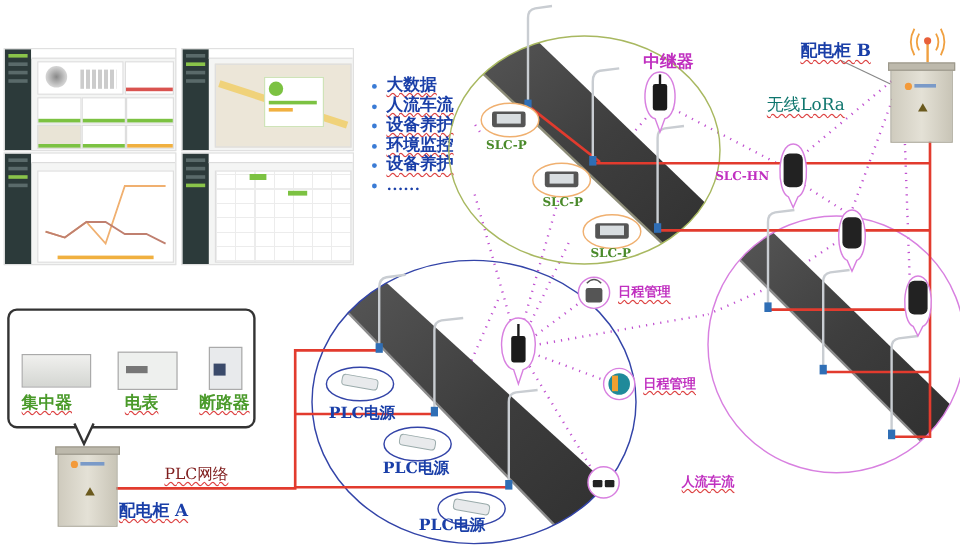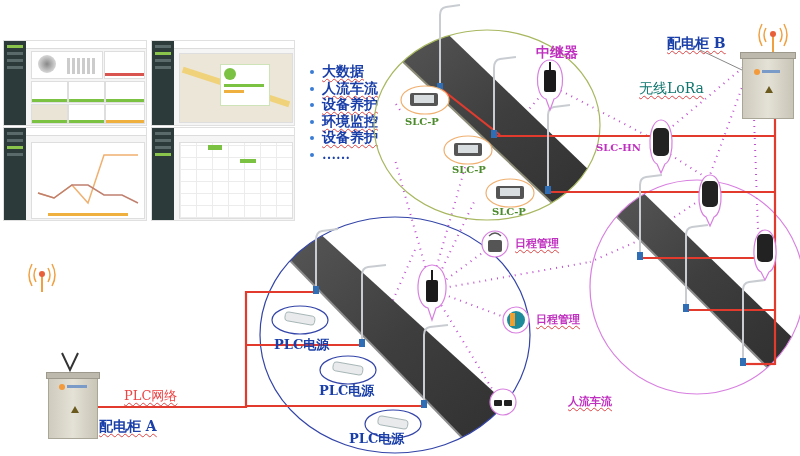--- a/index.html
+++ b/index.html
@@ -295,41 +295,53 @@
     <g stroke="#f0a040" stroke-width="1.5" fill="none">
       <path d="M36,268 Q32,275 36,282"></path>
         <path d="M32,264 Q26,275 32,286"></path>
       <path d="M48,268 Q52,275 48,282"></path>
         <path d="M52,264 Q58,275 52,286"></path>
     </g>
     <line x1="42" y1="274" x2="42" y2="292" stroke="#f0a040" stroke-width="2"></line>
     <circle cx="42" cy="274" r="3" fill="#e8603a"></circle>
   </svg>
 
+  <div class="callout">
+    <div class="abs" style="left:10px;top:36px;width:56px;height:26px;background:linear-gradient(#f0f0ee,#d4d6d2);border:1px solid #aaa;"></div>
+    <div class="abs" style="left:90px;top:34px;width:48px;height:30px;background:#eef0ee;border:1px solid #aaa;">
+      <div class="abs" style="left:6px;top:11px;width:18px;height:6px;background:#777;"></div>
+    </div>
+    <div class="abs" style="left:166px;top:30px;width:26px;height:34px;background:#e8eaec;border:1px solid #aaa;">
+      <div class="abs" style="left:3px;top:13px;width:10px;height:10px;background:#3a4a6a;"></div>
+    </div>
+    <div class="label wavy" style="left:10px;top:70px;font-size:14px;color:#4a9a2a;">集中器</div>
+    <div class="label wavy" style="left:96px;top:70px;font-size:14px;color:#4a9a2a;">电表</div>
+    <div class="label wavy" style="left:158px;top:70px;font-size:14px;color:#4a9a2a;">断路器</div>
+  </div>
   <svg class="layer" width="800" height="456" style="pointer-events:none;">
     <polyline points="62,353 70,370 78,353" fill="#fff" stroke="#333" stroke-width="2"></polyline>
   </svg>
 
   <div class="cab" style="left:48px;top:375px;width:48px;height:62px;">
     <div class="roof"></div>
     <div class="logo" style="left:10px;top:8px;"></div>
     <div class="abs" style="left:18px;top:9px;width:20px;height:3px;background:#7a9ac8;"></div>
     <div class="tri" style="left:22px;top:30px;"></div>
   </div>
 
   <div class="cab" style="left:742px;top:55px;width:50px;height:62px;">
     <div class="roof"></div>
     <div class="logo" style="left:11px;top:13px;"></div>
     <div class="abs" style="left:19px;top:14px;width:18px;height:3px;background:#7a9ac8;"></div>
     <div class="tri" style="left:22px;top:30px;"></div>
   </div>
 
   <div class="label serif wavy" style="left:99px;top:419px;font-size:14px;color:#1a3fa8;">配电柜 A</div>
   <div class="label serif wavy" style="left:667px;top:36px;font-size:14px;color:#1a3fa8;">配电柜 B</div>
-  <div class="label serif wavy" style="left:124px;top:389px;font-size:13px;color:#ef4444;font-weight:normal;">PLC网络</div>
+  <div class="label serif wavy" style="left:137px;top:389px;font-size:13px;color:#7f1d1d;font-weight:normal;">PLC网络</div>
   <div class="label serif wavy" style="left:639px;top:81px;font-size:14px;color:#0f766e;font-weight:normal;">无线LoRa</div>
 
   <div class="label serif" style="left:274px;top:338px;font-size:13px;color:#1a3fa8;">PLC电源</div>
   <div class="label serif" style="left:319px;top:384px;font-size:13px;color:#1a3fa8;">PLC电源</div>
   <div class="label serif" style="left:349px;top:432px;font-size:13px;color:#1a3fa8;">PLC电源</div>
 
   <div class="label serif" style="left:405px;top:117px;font-size:10px;color:#4a8a2a;">SLC-P</div>
   <div class="label serif" style="left:452px;top:165px;font-size:10px;color:#4a8a2a;">SLC-P</div>
   <div class="label serif" style="left:492px;top:207px;font-size:10px;color:#4a8a2a;">SLC-P</div>
   <div class="label" style="left:536px;top:45px;font-size:14px;color:#c030c0;">中继器</div>

